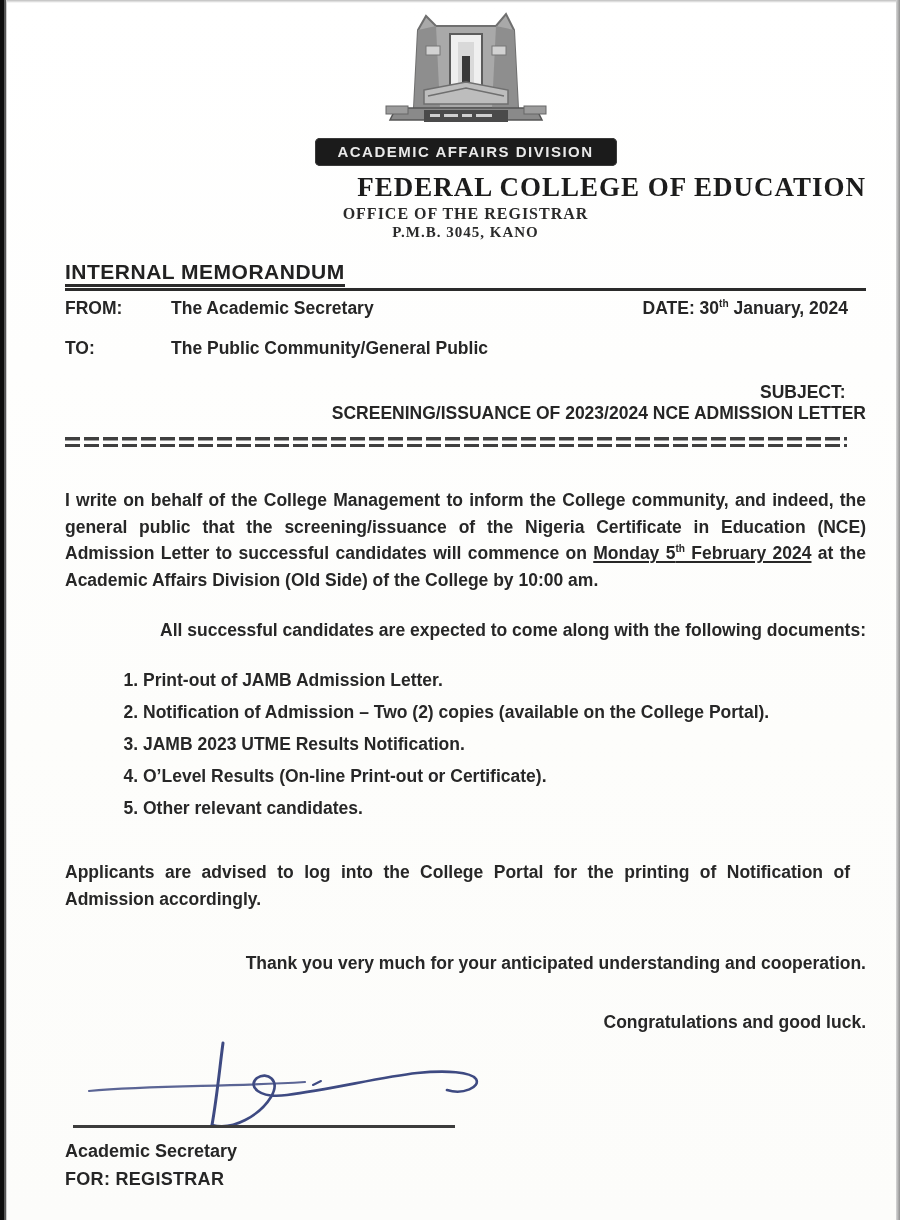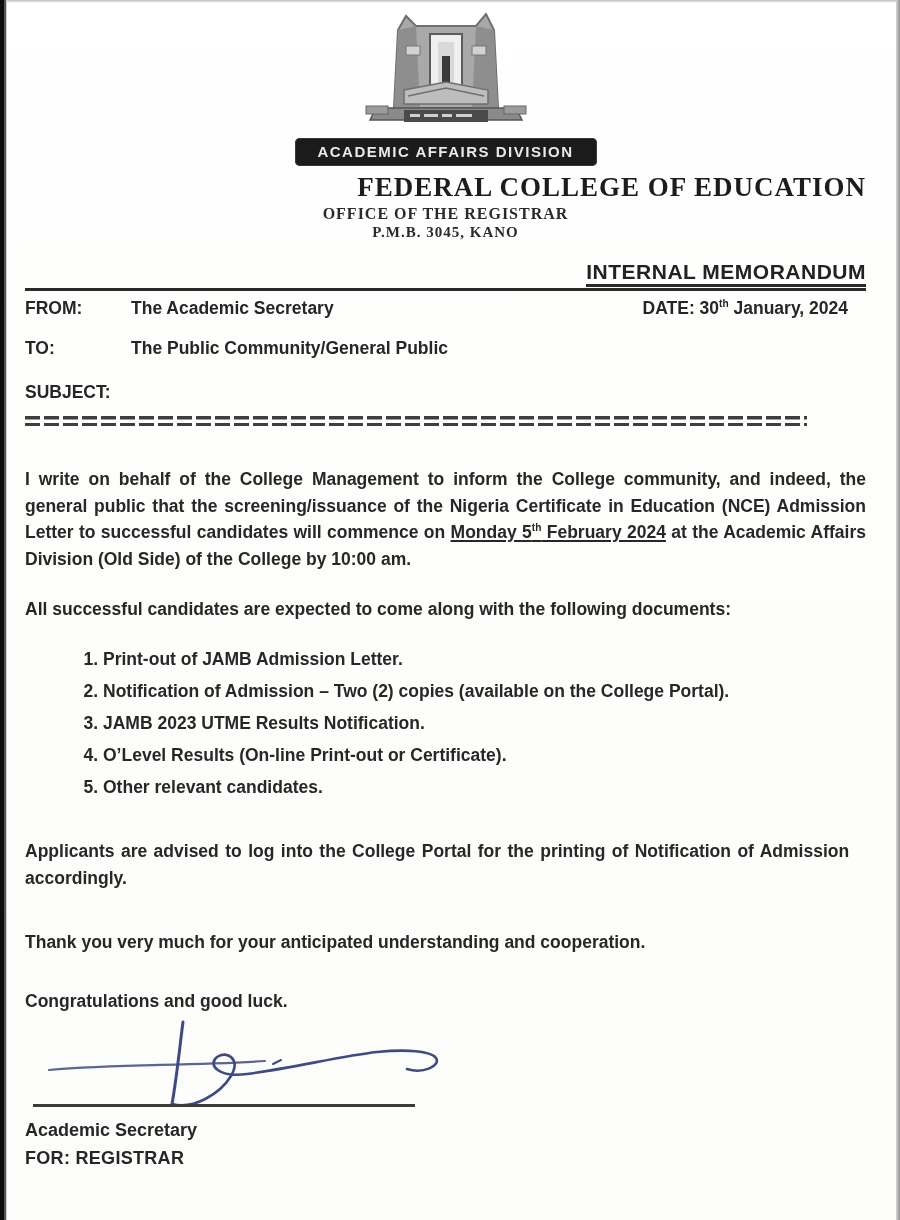--- a/index.html
+++ b/index.html
@@ -10,21 +10,21 @@
     margin:0 auto;
     background:linear-gradient(180deg,#ffffff 0%,#fdfdfb 60%,#fcfcfa 100%);
     overflow:hidden;
     font-family:"Liberation Sans", sans-serif;
     color:#262626;
   }
   .edge-left  { position:absolute; left:0; top:0; width:7px; height:100%; background:linear-gradient(90deg,#0d0d0d 0 4px,#555 4px 6px,#cfcfcf 6px 7px); }
   .edge-right { position:absolute; right:0; top:0; width:4px; height:100%; background:linear-gradient(90deg,#d8d8d8,#8f8f8f); }
   .edge-top   { position:absolute; left:0; top:0; width:100%; height:3px; background:linear-gradient(180deg,#bdbdbd,rgba(255,255,255,0)); }
 
-  .content { position:relative; padding:10px 34px 0 25px; }
+  .content { position:relative; padding:10px 34px 0 25px;margin-left:40px; }
 
   
   .logo-wrap { text-align:center; margin-top:2px; }
   .division-banner {
     width:302px; margin:4px auto 0;
     background:#1b1b1b;
     border-radius:5px;
     padding:5px 0 6px;
     text-align:center;
     color:#e9e9e9;
@@ -53,55 +53,56 @@
   }
   .pmb {
     text-align:center;
     font-family:"Liberation Serif", serif;
     font-weight:bold;
     font-size:15px;
     letter-spacing:1px;
     color:#2a2a2a;
     margin-top:1px;
   }
-  .memo-title { text-align:right; margin-top:16px; }
+  .memo-title { text-align:left; margin-top:16px; }
   .memo-title span {
     font-size:21px;
     font-weight:bold;
     letter-spacing:0.5px;
     color:#222;
     border-bottom:3px solid #2b2b2b;
     padding-bottom:1px;
   }
   .full-rule { margin-top:3px; height:3px; background:#2b2b2b; }
 
   
   .row { display:flex; align-items:flex-end; font-weight:bold; font-size:17.5px; }
   .row .lbl { width:106px; flex:none; }
   .from-row { margin-top:7px; }
   .to-row   { margin-top:19px; }
-  .subj-row { margin-top:23px; }
+  .subj-row { margin-top:23px;flex-direction:column; }
   .date { margin-left:auto; margin-right:18px; white-space:nowrap; }
   sup { font-size:0.58em; vertical-align:super; line-height:0; }
 
   .subject-sep {
     margin-top:13px;
     width:782px;
     height:10px;
     background:
       repeating-linear-gradient(90deg,#3f3f3f 0 15px,rgba(0,0,0,0) 15px 19px) top / 100% 3.5px no-repeat,
       repeating-linear-gradient(90deg,#3f3f3f 0 15px,rgba(0,0,0,0) 15px 19px) bottom / 100% 3.5px no-repeat;
   }
 
   
   .para {
     font-weight:bold;
     font-size:17.5px;
     line-height:1.52;
     color:#272727;
+    text-align:right;
   }
   .justify { text-align:justify; }
   .p1 { margin-top:40px; }
   .p2 { margin-top:24px; }
   .p3 { margin-top:40px; width:98%; }
   .p4 { margin-top:38px; }
   .p5 { margin-top:32px; }
   .u  { text-decoration:underline; text-decoration-thickness:2px; text-underline-offset:2px; }
 
   ol.docs {
@@ -180,20 +181,21 @@
       <span class="date"><span>DATE:</span>&nbsp;<span>30</span><sup>th</sup>&nbsp;<span>January, 2024</span></span>
     </div>
 
     <div class="row to-row">
       <span class="lbl">TO:</span>
       <span class="val">The Public Community/General Public</span>
     </div>
 
     <div class="row subj-row">
       <span class="lbl">SUBJECT:</span>
+      <span class="val">SCREENING/ISSUANCE OF 2023/2024 NCE ADMISSION LETTER</span>
     </div>
 
     <div class="subject-sep"></div>
 
     <p class="para justify p1"><span>I write on behalf of the College Management to inform the College community, and indeed, the general public that the screening/issuance of the Nigeria Certificate in Education (NCE) Admission Letter to successful candidates will commence on </span><span class="u"><span>Monday 5</span><sup>th</sup><span> February 2024</span></span><span> at the Academic Affairs Division (Old Side) of the College by 10:00 am.</span></p>
 
     <p class="para p2">All successful candidates are expected to come along with the following documents:</p>
 
     <ol class="docs">
       <li>Print-out of JAMB Admission Letter.</li>

